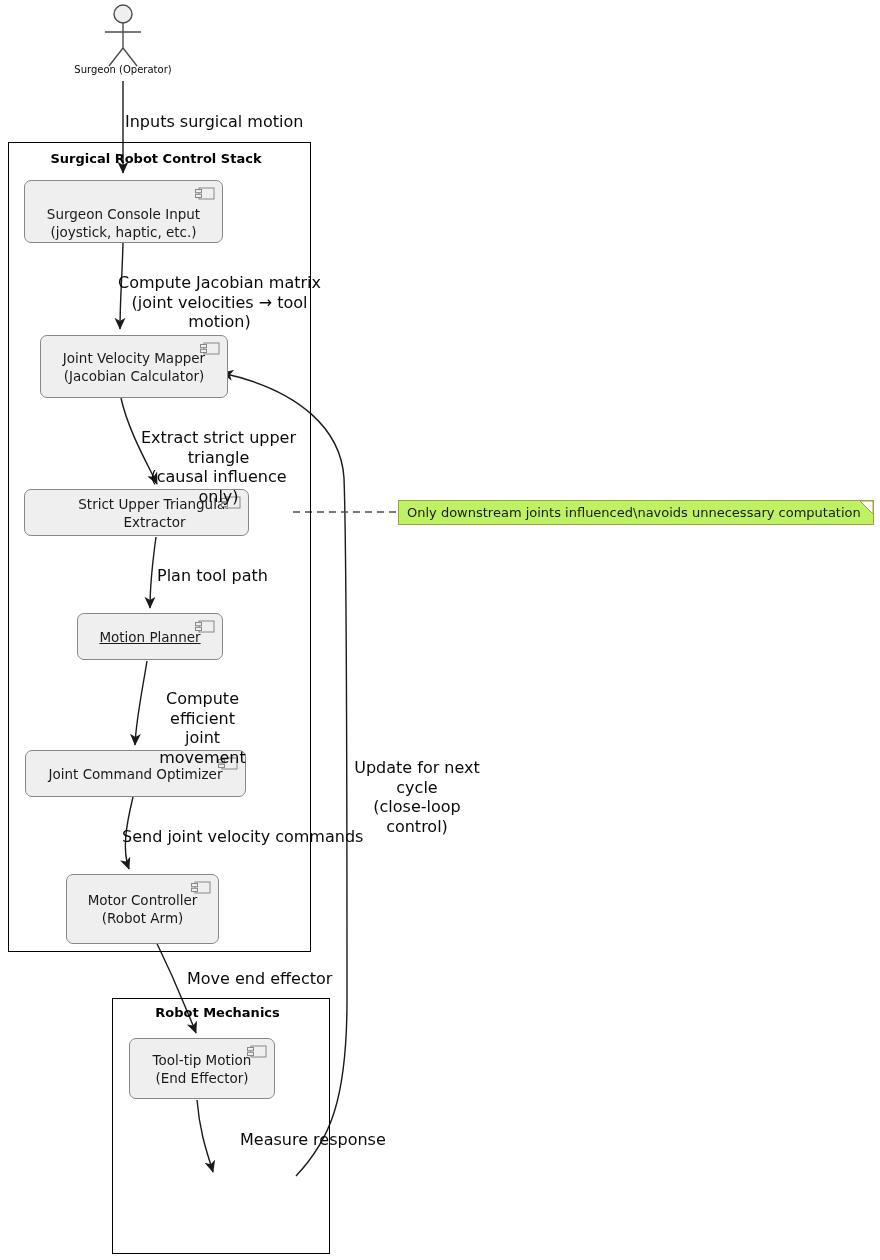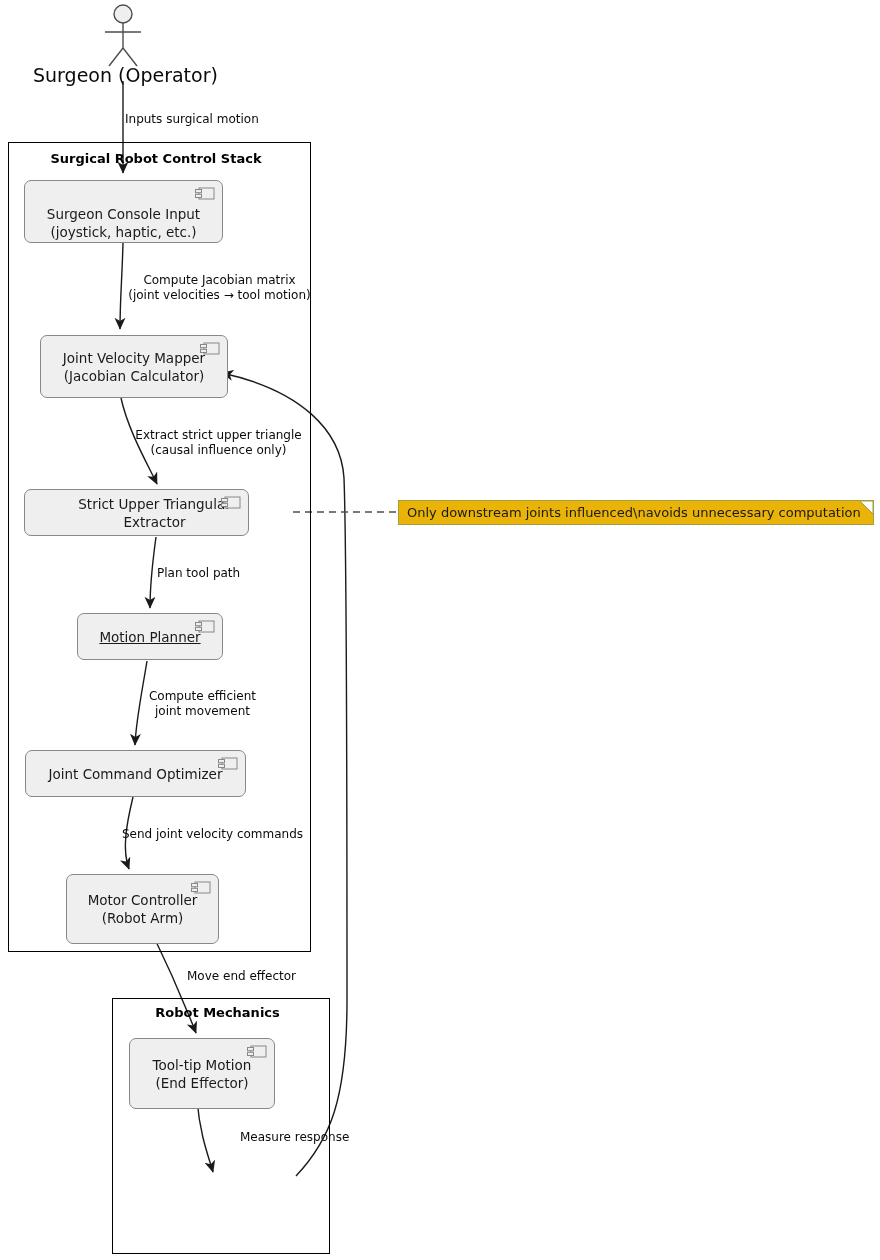--- a/index.html
+++ b/index.html
@@ -68,51 +68,51 @@
     top: 6px;
     right: 7px;
     width: 20px;
     height: 13px;
   }
 
   
   .note {
     position: absolute;
     box-sizing: border-box;
-    background: #eab308;
+    background: #bef264;
     border: 1px solid #A0A040;
     font-size: 13px;
     color: #1a1a1a;
     padding: 4px 9px 4px 8px;
     white-space: nowrap;
     line-height: 1.2;
   }
   .note-fold {
     position: absolute;
     top: 0;
     right: 0;
     width: 13px;
     height: 13px;
   }
 
   
   .edge-label {
     position: absolute;
-    font-size: 12px;
+    font-size: 16px;
     color: #0a0a0a;
     line-height: 1.22;
     white-space: pre-line;
     text-align: center;
   }
   .edge-label.left { text-align: left; }
 
   
   .actor-label {
     position: absolute;
-    font-size: 19px;
+    font-size: 10px;
     color: #0a0a0a;
     white-space: nowrap;
     text-align: center;
   }
 </style>
 </head>
 <body>
 
 <div id="canvas">
 
@@ -213,21 +213,21 @@
   <div class="component" style="left:66px; top:874px; width:153px; height:70px;">
     <svg class="comp-icon" viewBox="0 0 20 13" xmlns="http://www.w3.org/2000/svg">
       <rect x="4" y="1" width="15" height="11" fill="#EFEFEF" stroke="#888888" stroke-width="1"></rect>
       <rect x="0.5" y="2.5" width="6" height="3.2" fill="#EFEFEF" stroke="#888888" stroke-width="1"></rect>
       <rect x="0.5" y="7.3" width="6" height="3.2" fill="#EFEFEF" stroke="#888888" stroke-width="1"></rect>
     </svg>
     <span class="label">Motor Controller
 (Robot Arm)</span>
   </div>
 
-  <div class="component" style="left:129px; top:1038px; width:146px; height:71px;">
+  <div class="component" style="left:129px; top:1038px; width:146px; height:61px;">
     <svg class="comp-icon" viewBox="0 0 20 13" xmlns="http://www.w3.org/2000/svg">
       <rect x="4" y="1" width="15" height="11" fill="#EFEFEF" stroke="#888888" stroke-width="1"></rect>
       <rect x="0.5" y="2.5" width="6" height="3.2" fill="#EFEFEF" stroke="#888888" stroke-width="1"></rect>
       <rect x="0.5" y="7.3" width="6" height="3.2" fill="#EFEFEF" stroke="#888888" stroke-width="1"></rect>
     </svg>
     <span class="label">Tool-tip Motion
 (End Effector)</span>
   </div>
 
 
@@ -243,20 +243,22 @@
 
   <div class="edge-label" style="left:145px; top:689px; width:115px;">Compute efficient
 joint movement</div>
 
   <div class="edge-label left" style="left:122px; top:827px;">Send joint velocity commands</div>
 
   <div class="edge-label left" style="left:173px; top:969px;padding-left:14px;">Move end effector</div>
 
   <div class="edge-label left" style="left:200px; top:1130px;margin-left:40px;">Measure response</div>
 
+  <div class="edge-label" style="left:352px; top:758px; width:130px;">Update for next cycle
+(close-loop control)</div>
 
   <div class="note" style="left:398px; top:500px; width:476px; height:25px;">
     <svg class="note-fold" viewBox="0 0 13 13" xmlns="http://www.w3.org/2000/svg">
       <path d="M0,0 L13,13 L13,0 Z" fill="#FFFFFF"></path>
       <path d="M0,0 L13,13" stroke="#A0A040" stroke-width="1" fill="none"></path>
       <path d="M0,0 L13,0 L13,13" stroke="#A0A040" stroke-width="1" fill="none"></path>
     </svg>
     <span>Only downstream joints influenced\navoids unnecessary computation</span>
   </div>
 

